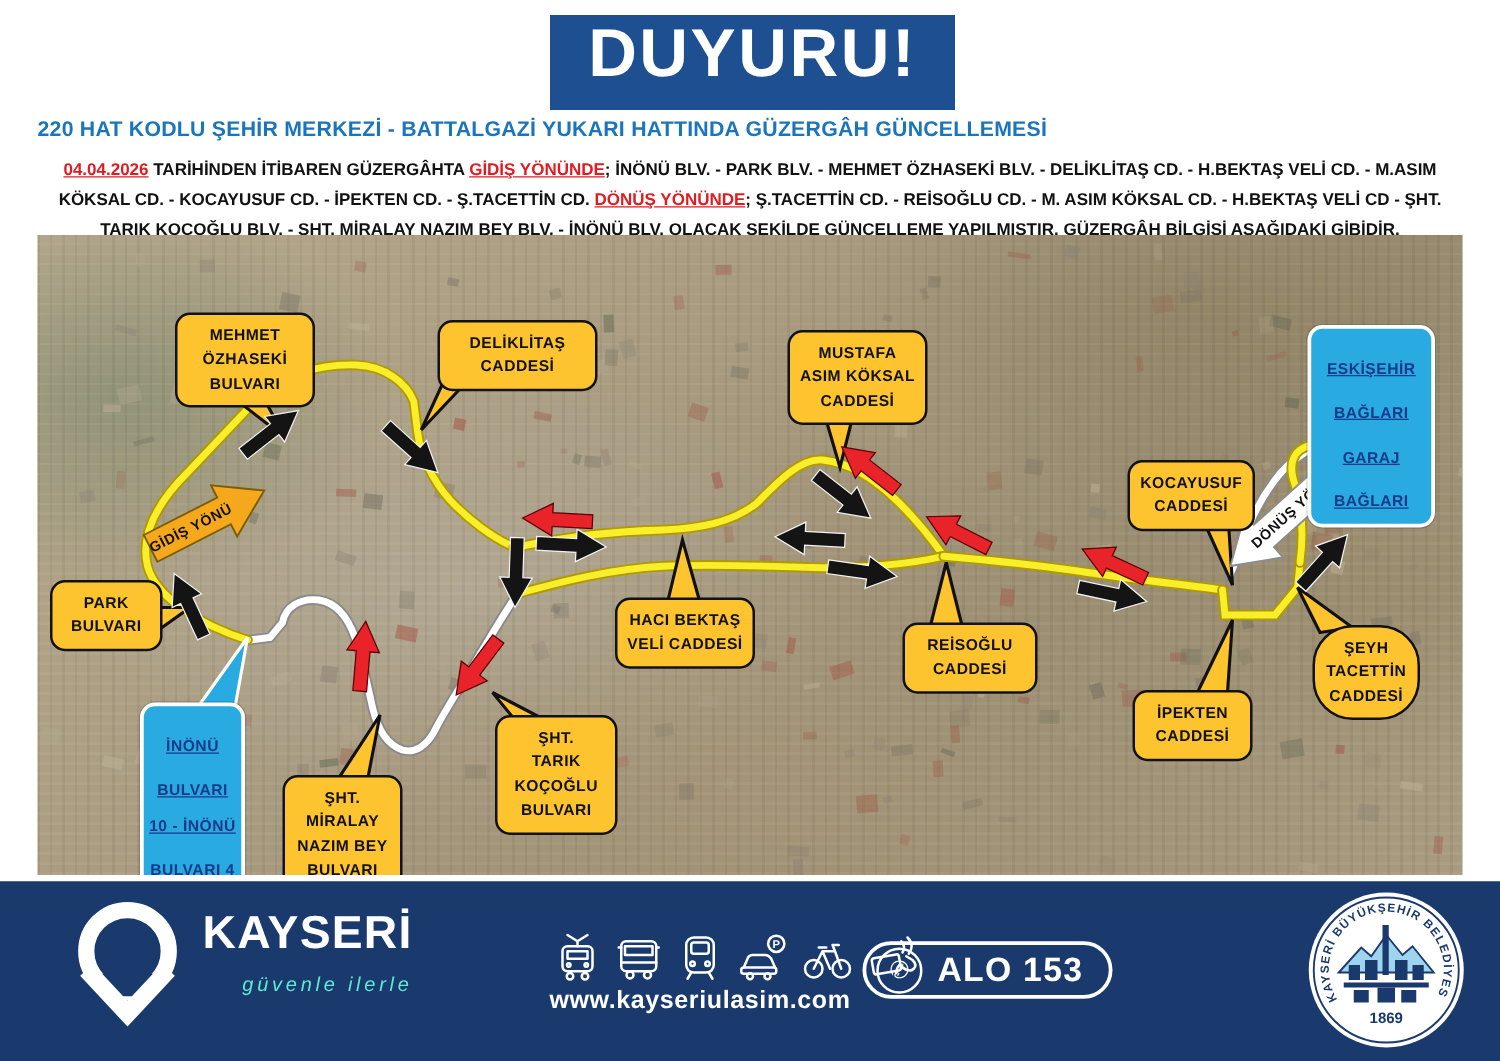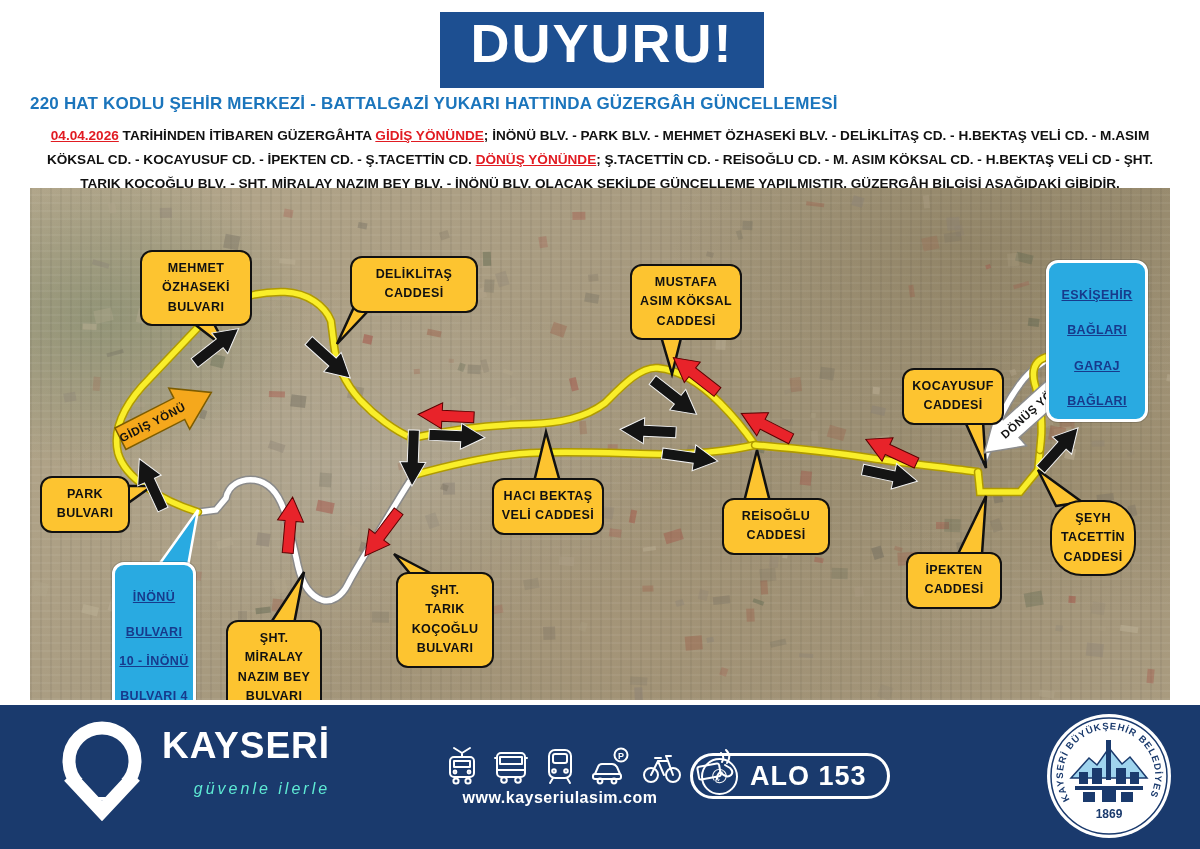--- a/index.html
+++ b/index.html
@@ -39,21 +39,21 @@
   .callout .ln.gap{margin-top:9px;}
   
   .footer{position:absolute;left:0;top:705px;width:1200px;height:144px;background:#1a3a6d;}
   .brand-pin{position:absolute;left:52px;top:14px;}
   .brand-text{position:absolute;left:162px;top:22px;color:#fff;}
   .brand-text .l1,.brand-text .l2{font-size:37px;font-weight:bold;letter-spacing:1px;line-height:1.02;}
   .brand-text .tag{display:block;margin-top:15px;text-align:right;font-style:italic;
                    font-size:16px;letter-spacing:3px;color:#5eead4;}
   .ticons{position:absolute;left:442px;top:40px;display:flex;gap:9px;align-items:flex-end;}
   .website{position:absolute;left:430px;top:84px;width:260px;text-align:center;
-           color:#fff;font-size:16px;font-weight:bold;letter-spacing:.5px;}
+           color:#fff;font-size:20px;font-weight:bold;letter-spacing:.5px;}
   .alo-pill{position:absolute;left:690px;top:48px;width:200px;height:46px;border:3px solid #fff;
             border-radius:26px;display:flex;align-items:center;gap:12px;padding-left:8px;box-sizing:border-box;}
   .alo-circle{width:33px;height:33px;border:2.5px solid #fff;border-radius:50%;
               display:flex;align-items:center;justify-content:center;color:#fff;font-size:19px;}
   .alo-label{color:#fff;font-size:27px;font-weight:bold;letter-spacing:1px;}
   .seal{position:absolute;left:1045px;top:7px;}
 </style>
 </head>
 <body>
 
@@ -360,21 +360,21 @@
       <div class="callout blue" style="left: 1016px; top: 72px; width: 102px;">
         <span class="ln u">ESKİŞEHİR</span>
         <span class="ln u">BAĞLARI</span>
         <span class="ln u">GARAJ</span>
         <span class="ln u">BAĞLARI</span>
       </div>
       <div class="callout yellow" style="left: 872px; top: 180px; width: 102px;">
         <span class="ln">KOCAYUSUF</span>
         <span class="ln">CADDESİ</span>
       </div>
-      <div class="callout yellow" style="left: 10px; top: 288px; width: 90px;">
+      <div class="callout yellow" style="left: 10px; top: 276px; width: 90px;">
         <span class="ln">PARK</span>
         <span class="ln">BULVARI</span>
       </div>
       <div class="callout yellow" style="left: 462px; top: 290px; width: 112px;">
         <span class="ln">HACI BEKTAŞ</span>
         <span class="ln">VELİ CADDESİ</span>
       </div>
       <div class="callout yellow" style="left: 692px; top: 310px; width: 108px;">
         <span class="ln">REİSOĞLU</span>
         <span class="ln">CADDESİ</span>

